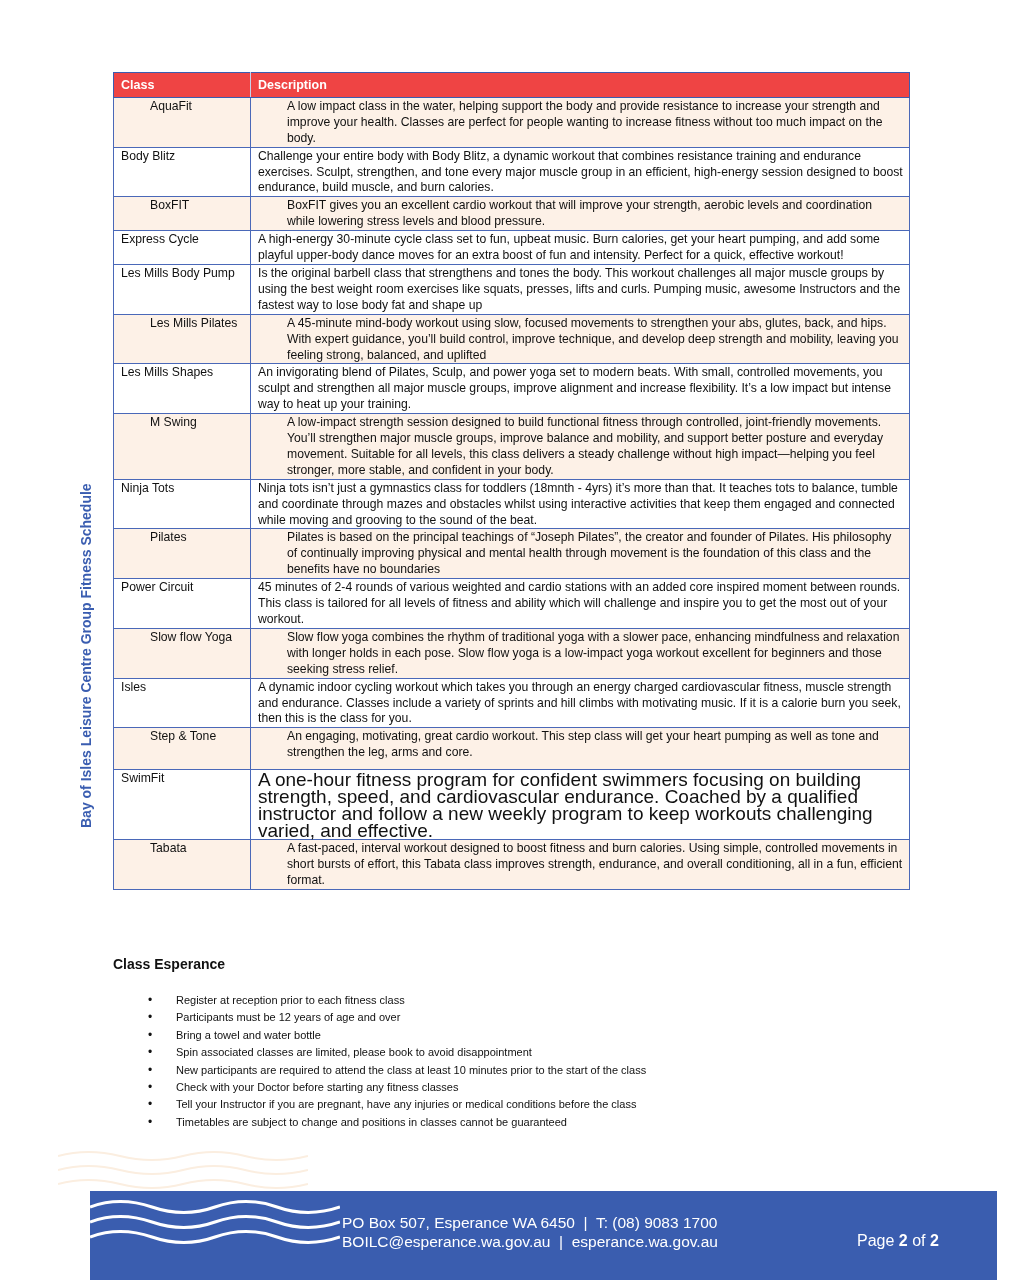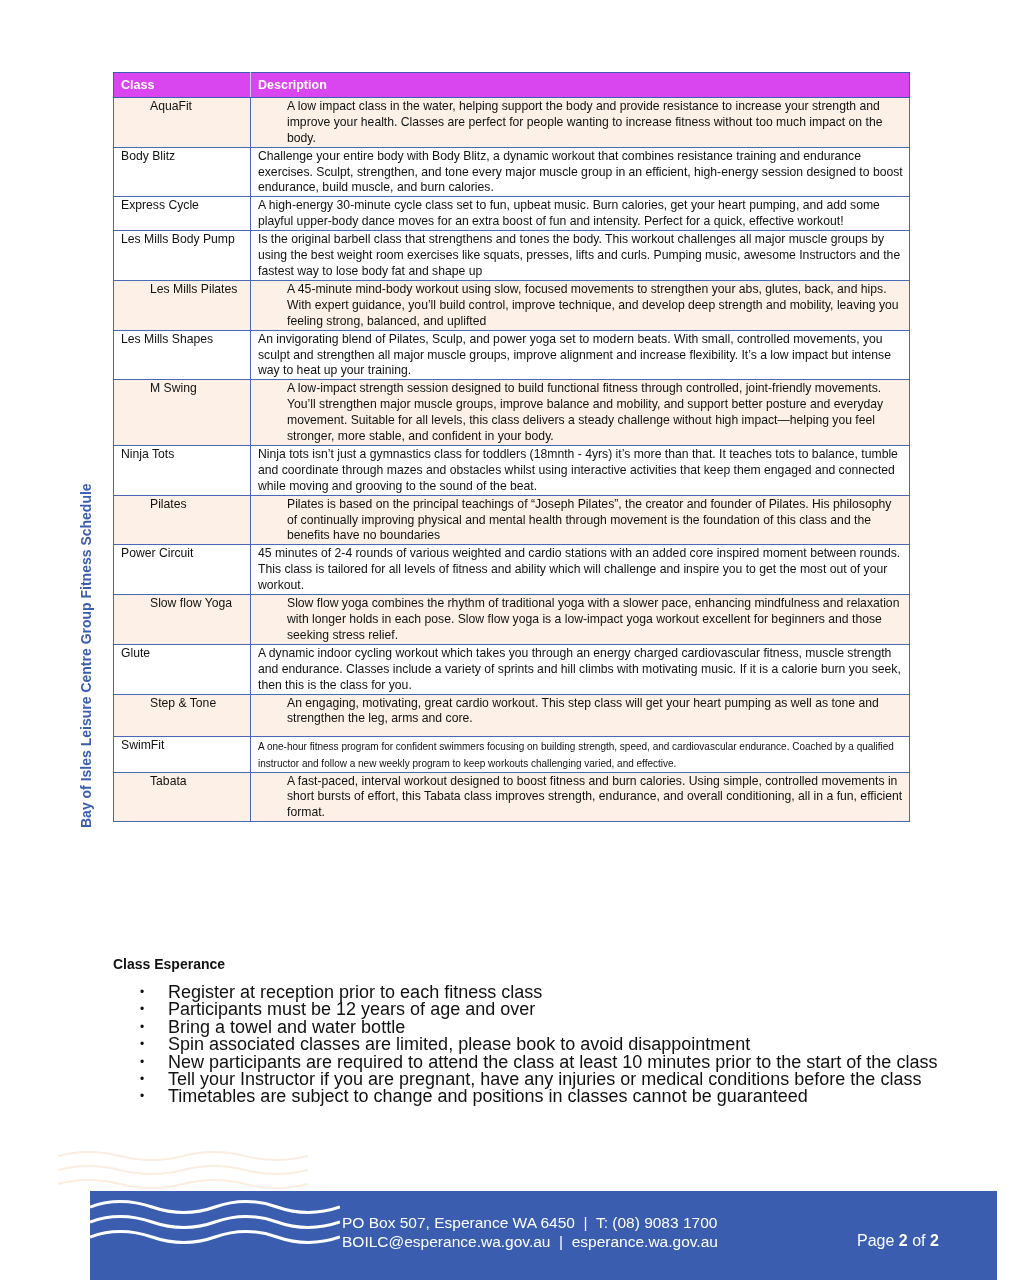--- a/index.html
+++ b/index.html
@@ -10,40 +10,40 @@
   .side-title {
     position: absolute; left: 78px; top: 828px;
     transform-origin: 0 0; transform: rotate(-90deg);
     width: 380px; color: #3a5db0; font-weight: bold; font-size: 14px; white-space: nowrap;
   }
   table.classes {
     position: absolute; left: 113px; top: 72px; width: 797px;
     border-collapse: collapse; font-size: 12.2px; line-height: 15.9px;
   }
   table.classes th {
-    background: #d946ef; color: #fff; font-weight: bold; text-align: left;
+    background: #ef4444; color: #fff; font-weight: bold; text-align: left;
     padding: 5px 14px 3px 7px; border: 1px solid #3b5cb0; font-size: 12.5px;
     border-right: 1px solid #c6d0ea;
   }
   table.classes th:last-child { border-right: 1px solid #3b5cb0; }
   table.classes td {
     border: 1.5px solid #4a68b8; vertical-align: top; padding: 1px 6px 0 7px;
   }
   table.classes td.cls { width: 94px; }
   tr.peach td { background: #fdf1e7; padding-left: 36px; }
   tr.white td { background: #ffffff; }
-  tr.big td.desc { font-size: 10px; line-height: 17px; }
+  tr.big td.desc { font-size: 19px; line-height: 17px; }
   tr.tall td { height: 40px; }
 
   .etiquette-title {
     position: absolute; left: 113px; top: 956px; font-weight: bold; font-size: 14px;
   }
   ul.etiquette {
-    position: absolute; left: 113px; top: 984px; margin: 0; padding: 0;
-    list-style: none; font-size: 18px; line-height: 17.4px;
+    position: absolute; left: 113px; top: 984px; margin: 8px; padding: 0;
+    list-style: none; font-size: 11px; line-height: 17.4px;
   }
   ul.etiquette li { position: relative; padding-left: 55px; }
   ul.etiquette li::before {
     content: "•"; position: absolute; left: 27px; top: 0; font-size: 12px;
   }
   .faint-waves { position: absolute; left: 58px; top: 1148px; width: 250px; height: 44px; }
   .footer {
     position: absolute; left: 58px; top: 1191px; width: 907px; height: 89px;
     background: #3a5daf; color: #fff; margin-left: 32px;
   }
@@ -70,20 +70,24 @@
   </thead>
   <tbody id="table-body">
       <tr class="peach">
         <td class="cls">AquaFit</td>
         <td class="desc">A low impact class in the water, helping support the body and provide resistance to increase your strength and improve your health. Classes are perfect for people wanting to increase fitness without too much impact on the body.</td>
       </tr>
       <tr class="white">
         <td class="cls">Body Blitz</td>
         <td class="desc">Challenge your entire body with Body Blitz, a dynamic workout that combines resistance training and endurance exercises. Sculpt, strengthen, and tone every major muscle group in an efficient, high-energy session designed to boost endurance, build muscle, and burn calories.</td>
       </tr>
+      <tr class="peach">
+        <td class="cls">BoxFIT</td>
+        <td class="desc">BoxFIT gives you an excellent cardio workout that will improve your strength, aerobic levels and coordination while lowering stress levels and blood pressure.</td>
+      </tr>
       <tr class="white">
         <td class="cls">Express Cycle</td>
         <td class="desc">A high-energy 30-minute cycle class set to fun, upbeat music. Burn calories, get your heart pumping, and add some playful upper-body dance moves for an extra boost of fun and intensity. Perfect for a quick, effective workout!</td>
       </tr>
       <tr class="white">
         <td class="cls">Les Mills Body Pump</td>
         <td class="desc">Is the original barbell class that strengthens and tones the body. This workout challenges all major muscle groups by using the best weight room exercises like squats, presses, lifts and curls. Pumping music, awesome Instructors and the fastest way to lose body fat and shape up</td>
       </tr>
       <tr class="peach">
         <td class="cls">Les Mills Pilates</td>
@@ -107,21 +111,21 @@
       </tr>
       <tr class="white">
         <td class="cls">Power Circuit</td>
         <td class="desc">45 minutes of 2-4 rounds of various weighted and cardio stations with an added core inspired moment between rounds. This class is tailored for all levels of fitness and ability which will challenge and inspire you to get the most out of your workout.</td>
       </tr>
       <tr class="peach">
         <td class="cls">Slow flow Yoga</td>
         <td class="desc">Slow flow yoga combines the rhythm of traditional yoga with a slower pace, enhancing mindfulness and relaxation with longer holds in each pose. Slow flow yoga is a low-impact yoga workout excellent for beginners and those seeking stress relief.</td>
       </tr>
       <tr class="white">
-        <td class="cls">Glute</td>
+        <td class="cls">Isles</td>
         <td class="desc">A dynamic indoor cycling workout which takes you through an energy charged cardiovascular fitness, muscle strength and endurance. Classes include a variety of sprints and hill climbs with motivating music. If it is a calorie burn you seek, then this is the class for you.</td>
       </tr>
       <tr class="peach tall">
         <td class="cls">Step &amp; Tone</td>
         <td class="desc">An engaging, motivating, great cardio workout. This step class will get your heart pumping as well as tone and strengthen the leg, arms and core.</td>
       </tr>
       <tr class="white big">
         <td class="cls">SwimFit</td>
         <td class="desc">A one-hour fitness program for confident swimmers focusing on building strength, speed, and cardiovascular endurance. Coached by a qualified instructor and follow a new weekly program to keep workouts challenging varied, and effective.</td>
       </tr>
@@ -132,20 +136,21 @@
     </tbody>
 </table>
 
 <div class="etiquette-title">Class Esperance</div>
 <ul class="etiquette" id="etiquette-list">
     <li>Register at reception prior to each fitness class</li>
     <li>Participants must be 12 years of age and over</li>
     <li>Bring a towel and water bottle</li>
     <li>Spin associated classes are limited, please book to avoid disappointment</li>
     <li>New participants are required to attend the class at least 10 minutes prior to the start of the class</li>
+    <li>Check with your Doctor before starting any fitness classes</li>
     <li>Tell your Instructor if you are pregnant, have any injuries or medical conditions before the class</li>
     <li>Timetables are subject to change and positions in classes cannot be guaranteed</li>
   </ul>
 
 <svg class="faint-waves" viewBox="0 0 250 44" preserveAspectRatio="none">
   <path d="M0 8 Q30 0 62 8 T125 8 T187 8 T250 8" fill="none" stroke="#fbeee0" stroke-width="2"></path>
   <path d="M0 22 Q30 14 62 22 T125 22 T187 22 T250 22" fill="none" stroke="#fbeee0" stroke-width="2"></path>
   <path d="M0 36 Q30 28 62 36 T125 36 T187 36 T250 36" fill="none" stroke="#fbeee0" stroke-width="2"></path>
 </svg>
 

